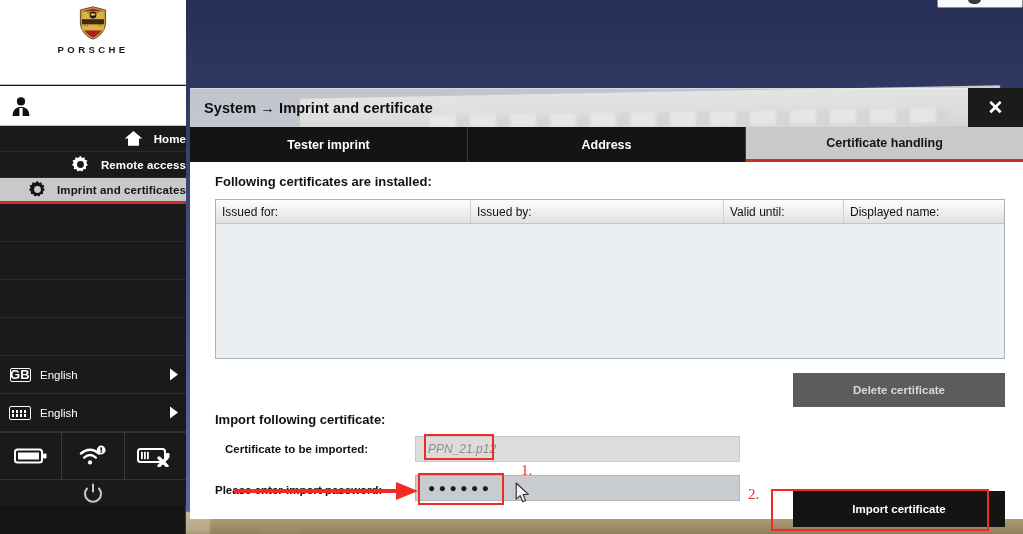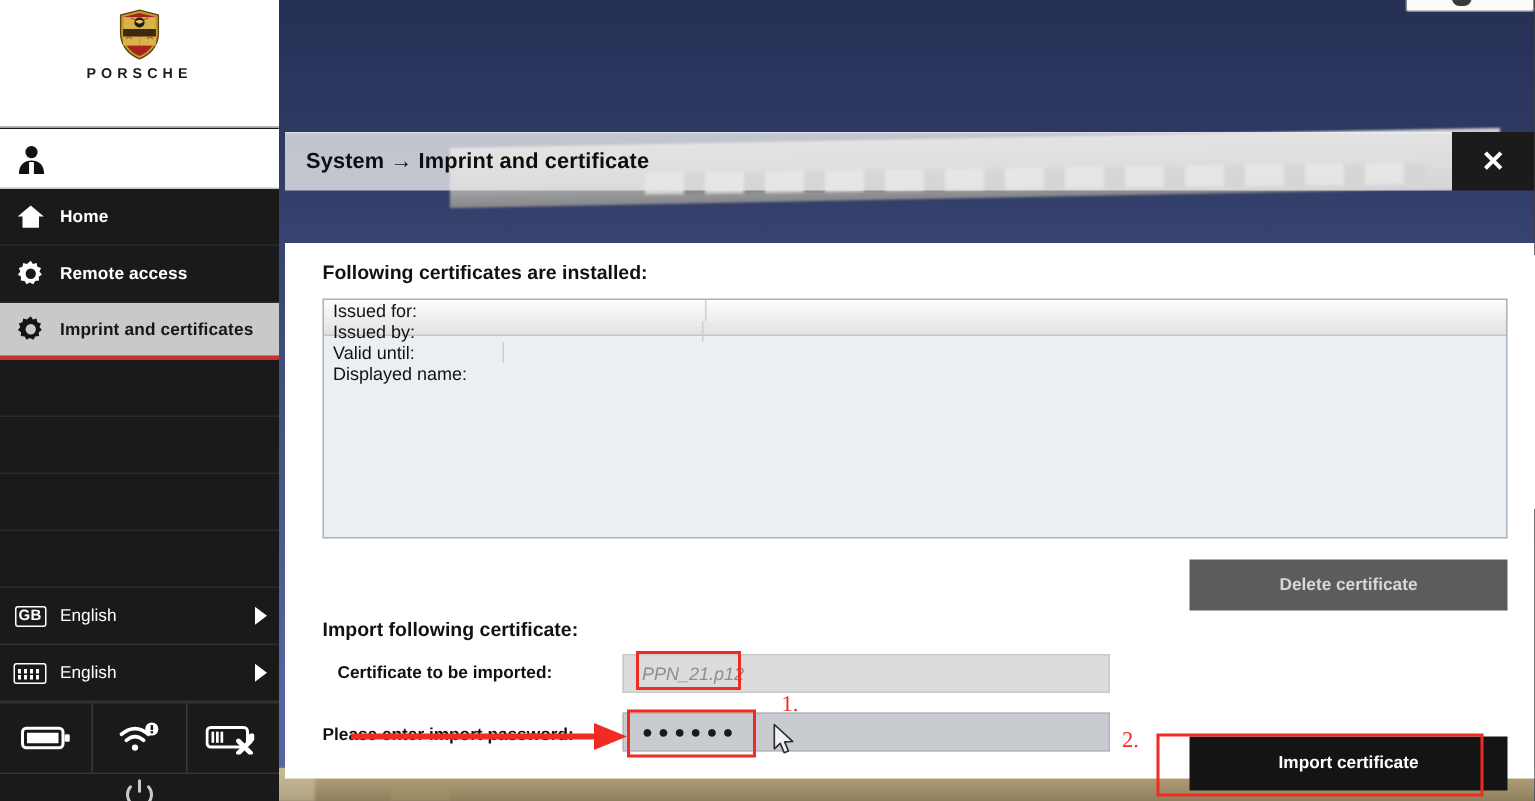--- a/index.html
+++ b/index.html
@@ -115,25 +115,26 @@
     position: absolute; left: 0; top: 86px;
     width: 186px; height: 40px;
     background: #ffffff;
     border-bottom: 1px solid #c4c4c4;
   }
   .user-icon { position: absolute; left: 10px; top: 9px; width: 22px; height: 22px; }
 
   .nav { position: absolute; left: 0; top: 126px; width: 186px; }
   .nav-item {
     position: relative;
-    height: 38px;
+    height: 26px;
     display: flex; align-items: center;
     border-bottom: 1px solid #2b2b2b;
     background: #1a1a1a;
     color: #ffffff;
+    justify-content: flex-end;
   }
   .nav-item.active {
     background: #c9c9c9;
     color: #161616;
     border-bottom: 3px solid #c8312a;
   }
   .nav-item .nav-icon {
     width: 40px; display: flex; align-items: center; justify-content: center;
     flex: 0 0 40px;
   }
@@ -159,21 +160,21 @@
     flex: 0 0 40px; display: flex; align-items: center; justify-content: center;
   }
   .lang-row .lang-label { font-size: 11.5px; flex: 1; }
   .lang-row .lang-arrow {
     flex: 0 0 24px; display: flex; align-items: center; justify-content: center;
   }
   .flag-gb {
     width: 21px; height: 14px;
     border: 1.6px solid #fff; border-radius: 2px;
     display: flex; align-items: center; justify-content: center;
-    font-size: 10px; font-weight: bold; color: #fff;
+    font-size: 13px; font-weight: bold; color: #fff;
     letter-spacing: 0.2px;
   }
   .kbd-icon {
     width: 22px; height: 14px;
     border: 1.6px solid #fff; border-radius: 2px;
     background:
       repeating-linear-gradient(90deg, #fff 0 2px, transparent 2px 4px) 2px 3px / 16px 3px no-repeat,
       repeating-linear-gradient(90deg, #fff 0 2px, transparent 2px 4px) 2px 7px / 16px 3px no-repeat;
   }
 
@@ -256,21 +257,20 @@
     position: absolute; left: 25px; top: 37px;
     width: 790px; height: 160px;
     background: #eceff2;
     border: 1px solid #a9b3bd;
   }
   .cert-table-head {
     display: flex;
     height: 24px;
     background: linear-gradient(180deg, #fdfdfd 0%, #ececec 60%, #e2e2e2 100%);
     border-bottom: 1px solid #c4c4c4;
-    flex-direction: column;
   }
   .cert-col {
     font-size: 12px; color: #111;
     display: flex; align-items: center;
     padding-left: 6px;
     border-right: 1px solid #cfcfcf;
   }
   .cert-col:last-child { border-right: none; }
   .cert-table-body { height: 134px; background: #eceff2; }
 
@@ -461,20 +461,31 @@
     </div>
   </div>
 
   <div class="titlebar">
     <span class="titlebar-text">System → Imprint and certificate</span>
   </div>
   <div class="close-btn">
     <span>✕</span>
   </div>
 
+  <div class="tabs">
+    <div class="tab">
+      <span>Tester imprint</span>
+    </div>
+    <div class="tab">
+      <span>Address</span>
+    </div>
+    <div class="tab active">
+      <span>Certificate handling</span>
+    </div>
+  </div>
 
   <div class="content">
 
     <div class="section-title" style="left:25px; top:12px;">Following certificates are installed:</div>
 
     <div class="cert-table">
       <div class="cert-table-head">
         <div class="cert-col" style="width:255px;">Issued for:</div>
         <div class="cert-col" style="width:253px;">Issued by:</div>
         <div class="cert-col" style="width:120px;">Valid until:</div>

